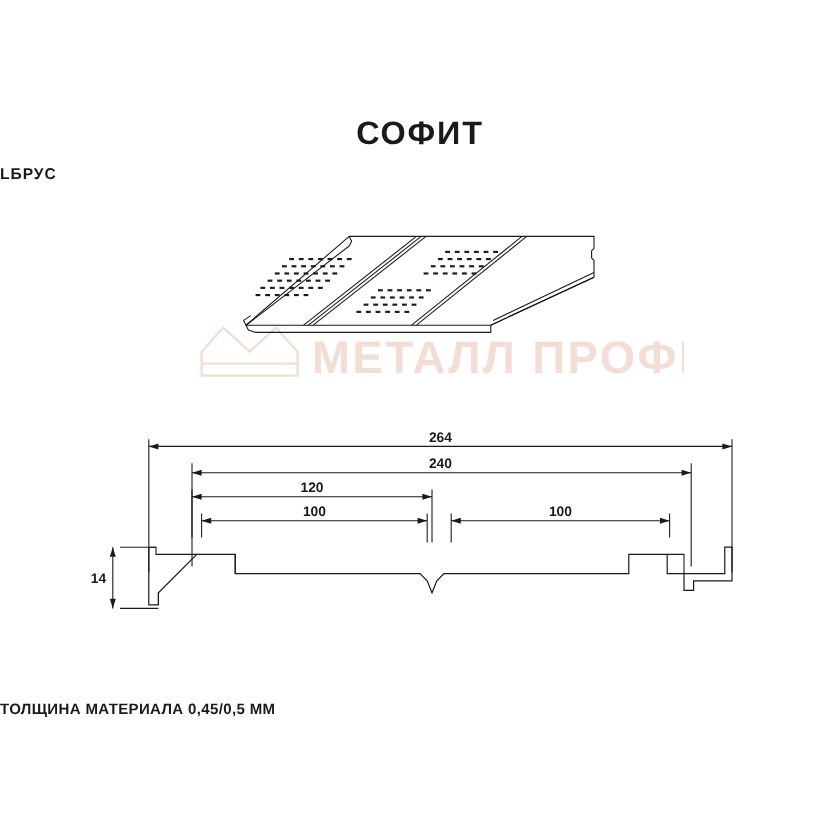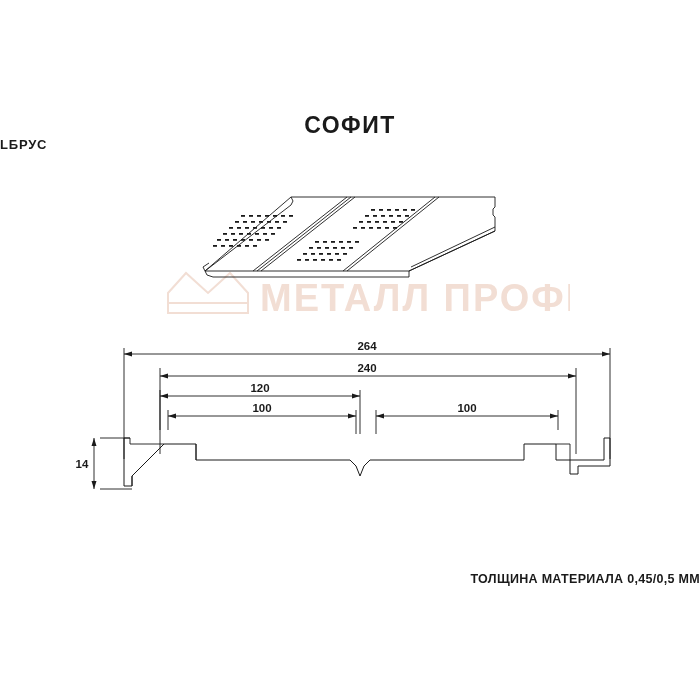--- a/index.html
+++ b/index.html
@@ -15,61 +15,61 @@
     position: relative;
     overflow: hidden;
   }
   .page {
     position: relative;
     width: 700px;
     height: 700px;
   }
   .title {
     position: absolute;
-    top: 112px;
+    top: 96px;
     left: 0;
     width: 700px;
     text-align: center;
-    font-size: 23px;
+    font-size: 27px;
     font-weight: bold;
     letter-spacing: 1.5px;
     color: #1a1a1a;
   }
   .subtitle {
     position: absolute;
     top: 137px;
     left: 0;
     width: 700px;
     text-align: left;
     font-size: 13px;
     font-weight: bold;
     letter-spacing: 0.8px;
     color: #1a1a1a;
   }
   .footer-note {
     position: absolute;
-    top: 572px;
+    top: 584px;
     left: 0;
     width: 700px;
-    text-align: right;
+    text-align: left;
     font-size: 12.5px;
     font-weight: bold;
     letter-spacing: 0.3px;
     color: #1a1a1a;
   }
   .iso-wrap {
     position: absolute;
     top: 185px;
     left: 195px;
     width: 310px;
     height: 125px;
   }
   .section-wrap {
     position: absolute;
-    top: 334px;
+    top: 352px;
     left: 70px;
     width: 560px;
     height: 190px;
   }
   .watermark {
     position: absolute;
     top: 215px;
     left: 150px;
     width: 420px;
     height: 200px;

